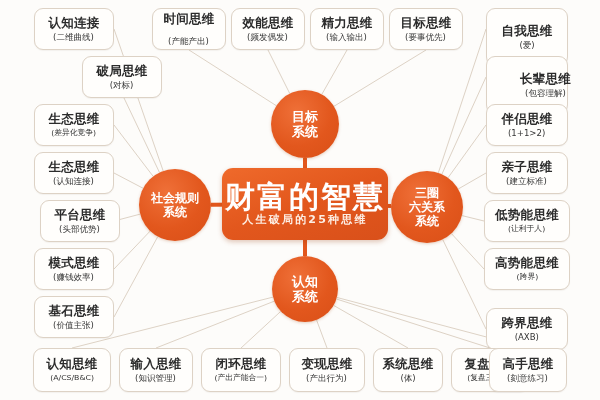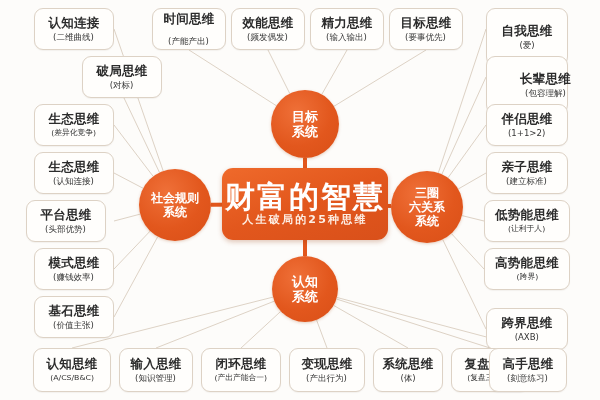--- a/index.html
+++ b/index.html
@@ -203,21 +203,21 @@
         <div class="s">(对标)</div>
       </div>
       <div class="node narrow" style="left: 34px; top: 104px; width: 80px; height: 42px;">
         <div class="t">生态思维</div>
         <div class="s">(差异化竞争)</div>
       </div>
       <div class="node" style="left: 34px; top: 152px; width: 80px; height: 42px;">
         <div class="t">生态思维</div>
         <div class="s">(认知连接)</div>
       </div>
-      <div class="node" style="left: 26px; top: 200px; width: 80px; height: 42px;">
+      <div class="node" style="left: 40px; top: 200px; width: 80px; height: 42px;">
         <div class="t">平台思维</div>
         <div class="s">(头部优势)</div>
       </div>
       <div class="node" style="left: 34px; top: 248px; width: 80px; height: 42px;">
         <div class="t">模式思维</div>
         <div class="s">(赚钱效率)</div>
       </div>
       <div class="node" style="left: 34px; top: 296px; width: 80px; height: 42px;">
         <div class="t">基石思维</div>
         <div class="s">(价值主张)</div>

